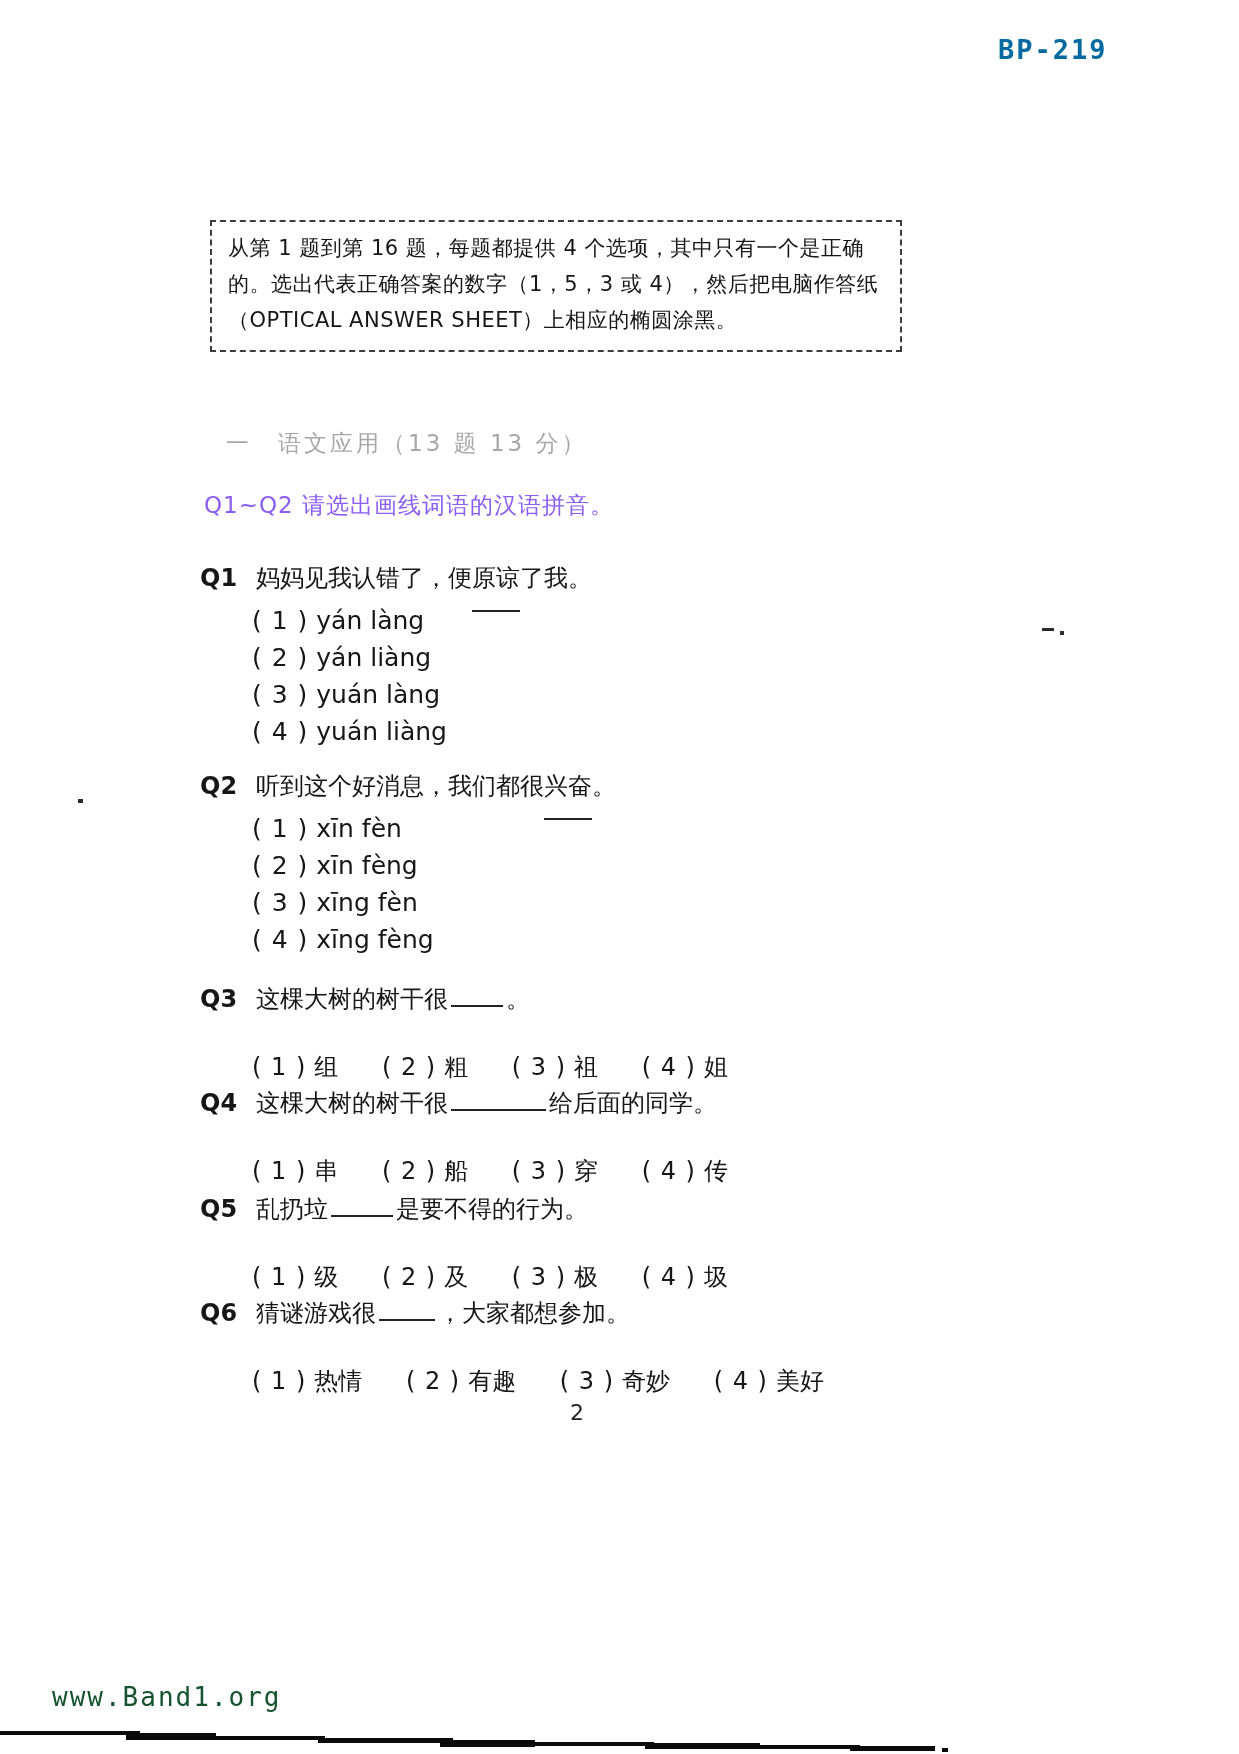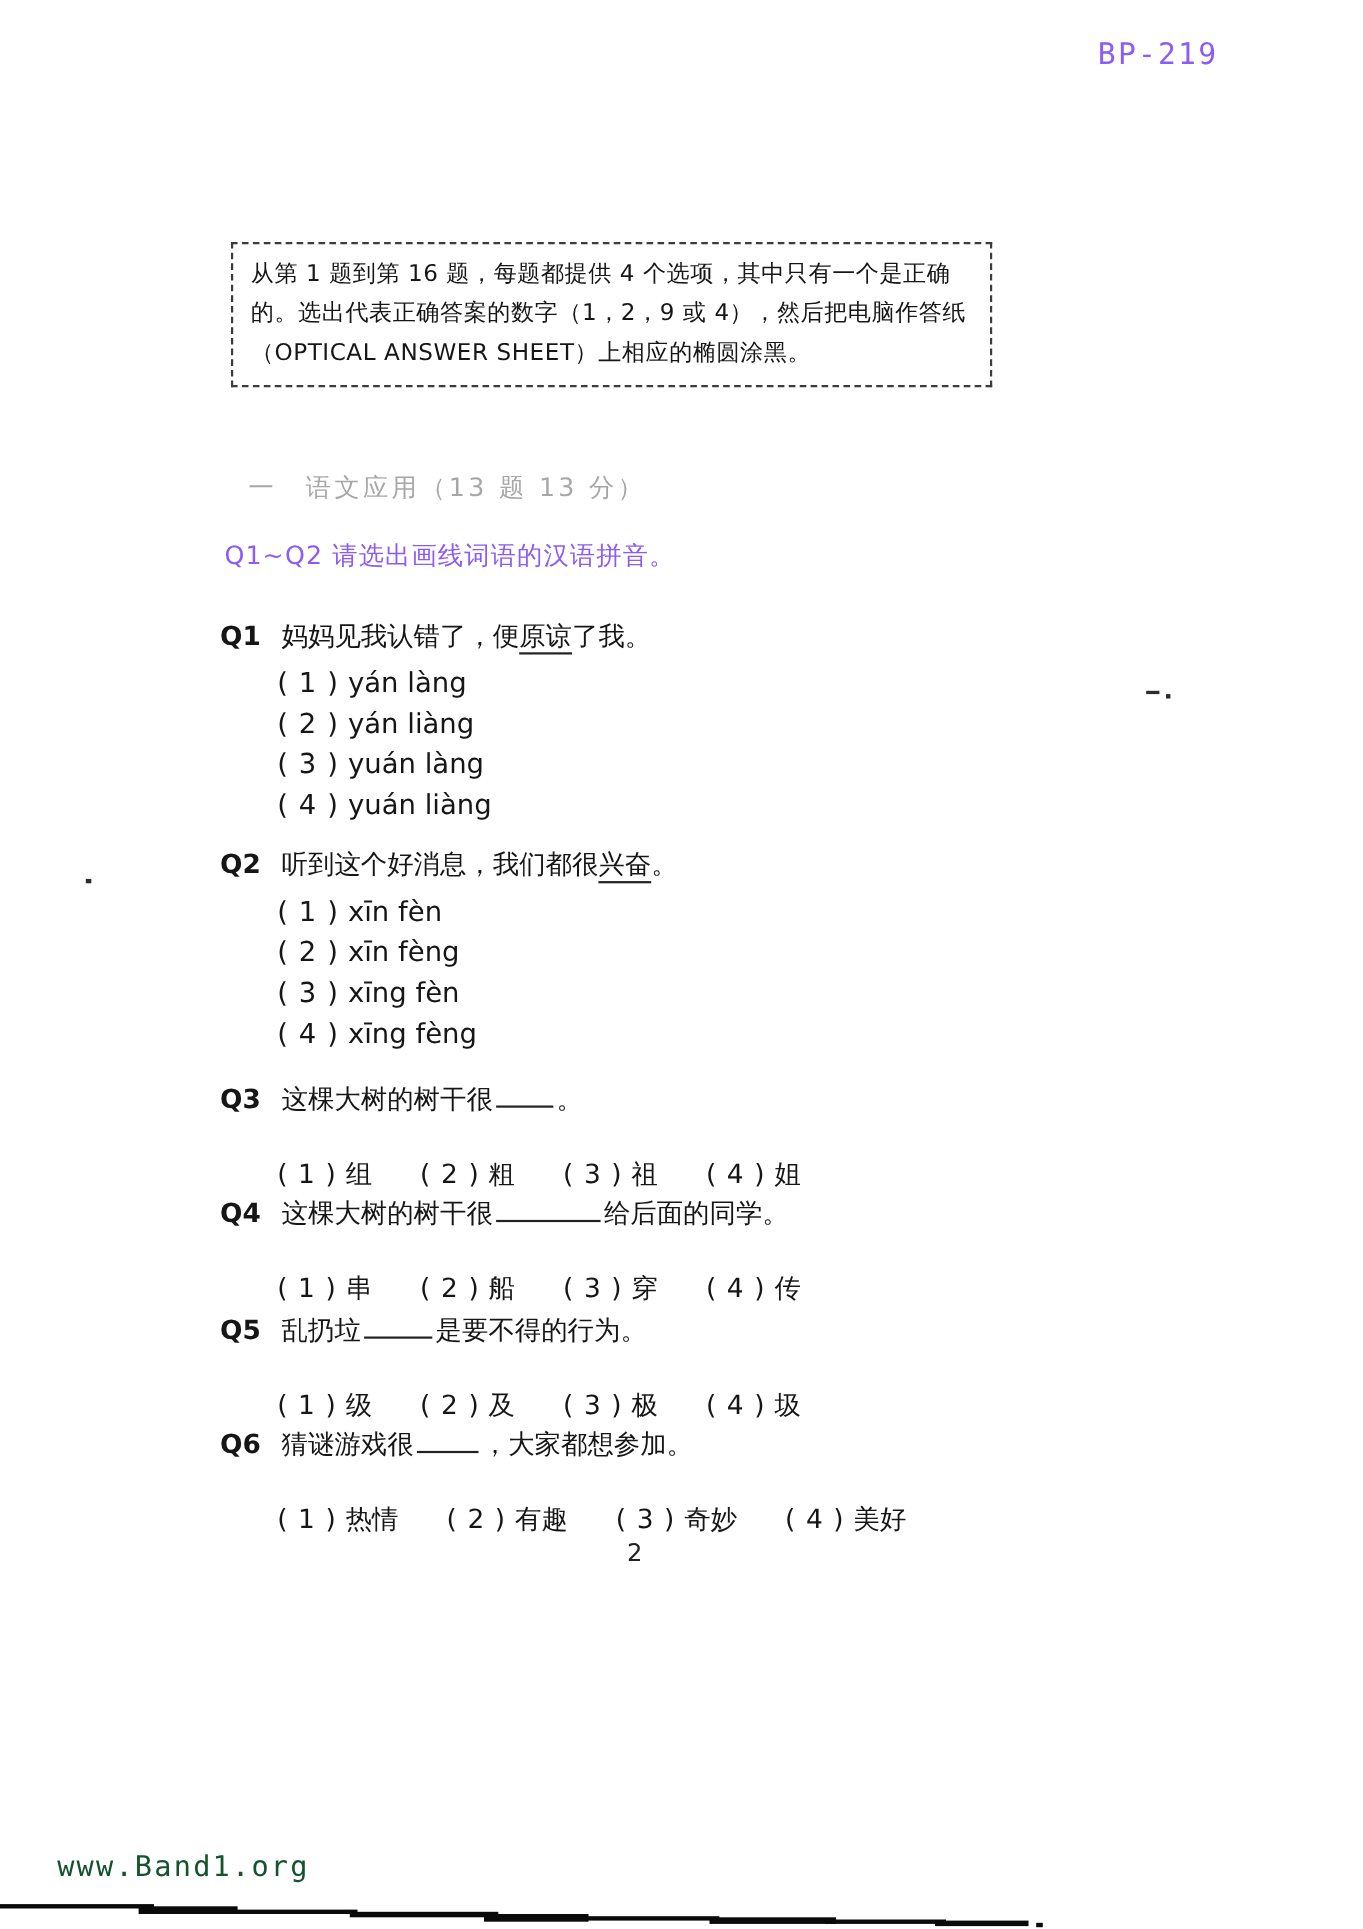--- a/index.html
+++ b/index.html
@@ -5,21 +5,21 @@
   html,body { margin:0; padding:0; background:#e8e8e8; }
   .page {
     position:relative; width:1239px; height:1754px; margin:0 auto;
     background:#ffffff; overflow:hidden;
     font-family:"DejaVu Sans", sans-serif; color:#161616;
   }
   
   .doc-code {
     position:absolute; top:34px; left:998px;
     font-family:"DejaVu Sans Mono", monospace;
-    font-size:27px; font-weight:normal; letter-spacing:2px; color:#8b5cf6;
+    font-size:27px; font-weight:bold; letter-spacing:2px; color:#0369a1;
   }
   
   .inst-box {
     position:absolute; left:210px; top:220px; width:692px;
     border:2px dashed #3c3c3c;
     padding:8px 14px 12px 16px; box-sizing:border-box;
   }
   .inst-box .l1 { font-size:24px; line-height:40px; font-weight:bold; letter-spacing:1px; white-space:nowrap; }
   .inst-box .l  { font-size:21px; line-height:36px; letter-spacing:0.5px; white-space:nowrap; }
   
@@ -31,21 +31,21 @@
   .subsection {
     position:absolute; left:204px; top:490px;
     font-size:23px; letter-spacing:1px; color:#8b5cf6; white-space:nowrap;
   }
   .question { position:absolute; left:200px; width:840px; }
   .stem-line { font-size:24px; line-height:32px; white-space:nowrap; }
   .qid {
     display:inline-block; width:56px; font-weight:bold; font-size:24px;
     font-family:"DejaVu Sans", sans-serif;
   }
-  .ul { border-bottom:2px solid #222; padding-bottom:1px; }
+  .ul { border-bottom:2px solid #222; padding-bottom:18px; }
   .blank {
     display:inline-block; border-bottom:2px solid #222;
     height:1.05em; vertical-align:baseline; margin:0 3px;
   }
   .opts-v { margin-left:52px; margin-top:8px; }
   .opts-v .opt { font-size:25px; line-height:37px; white-space:nowrap; }
   .opts-h { margin-left:52px; margin-top:12px; font-size:24px; white-space:nowrap; }
   .opts-h .opt { display:inline-block; margin-right:36px;margin-top:24px; }
   .opt-num { letter-spacing:1px; margin-right:8px; }
   
@@ -61,21 +61,21 @@
 </style>
 </head>
 <body>
 
 <div class="page">
 
   <div class="doc-code">BP-219</div>
 
   <div class="inst-box">
     <div class="l">从第 1 题到第 16 题，每题都提供 4 个选项，其中只有一个是正确</div>
-    <div class="l">的。选出代表正确答案的数字（1，2，9 或 4），然后把电脑作答纸</div>
+    <div class="l">的。选出代表正确答案的数字（1，5，3 或 4），然后把电脑作答纸</div>
     <div class="l">（OPTICAL ANSWER SHEET）上相应的椭圆涂黑。</div>
   </div>
 
   <div class="section-heading">一　语文应用（13 题 13 分）</div>
 
   <div class="subsection">Q1~Q2 请选出画线词语的汉语拼音。</div>
 
   <div class="question" style="top:562px">
     <div class="stem-line">
       <span class="qid">Q1</span><span>妈妈见我认错了，便</span><span class="ul">原谅</span><span>了我。</span>

